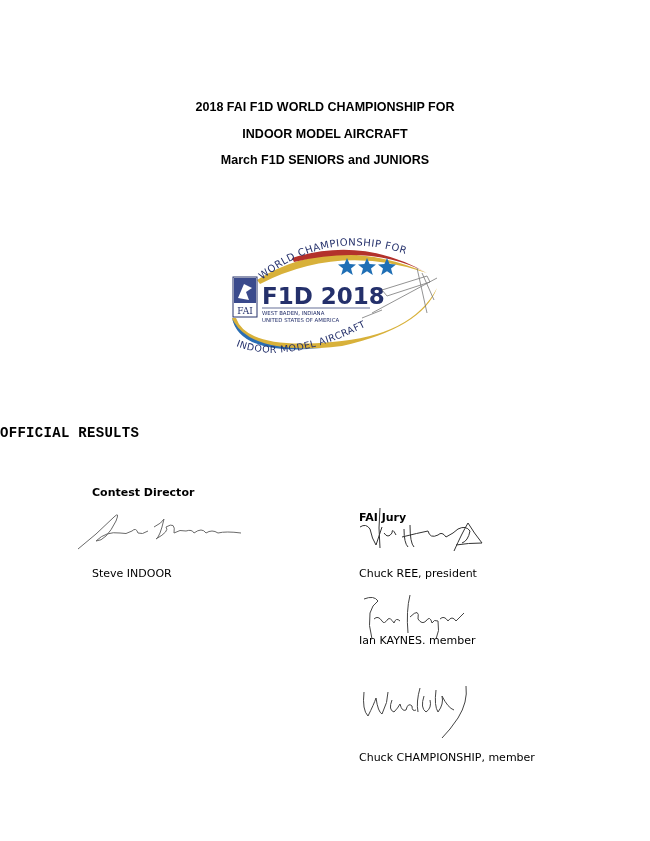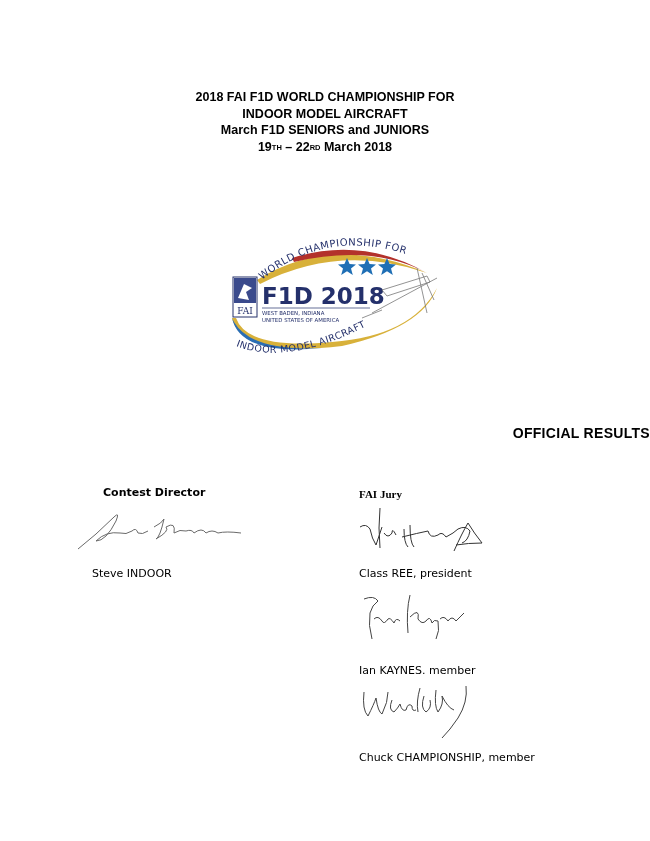--- a/index.html
+++ b/index.html
@@ -1,35 +1,34 @@
 <!DOCTYPE html>
 <html><head>
 <meta charset="utf-8">
 <style>
   html, body { margin:0; padding:0; background:#ffffff; }
   body { width:650px; height:841px; position:relative; overflow:hidden; color:#000; }
   .header { position:absolute; left:0; top:89px; width:650px; text-align:center;
             font-family:"Liberation Sans", sans-serif; font-weight:bold; font-size:12.5px; line-height:16.5px; }
-  .header div { white-space:nowrap; }
+  .header div { white-space:nowrap;margin-top:10px; }
   .header sup { font-size:7.5px; vertical-align:top; position:relative; top:1px; }
   .logo { position:absolute; left:222px; top:218px; width:228px; height:155px; }
-  .title { position:absolute; left:0; top:425px; width:650px; text-align:right;
-           font-family:Liberation Sans, sans-serif; font-weight:bold; font-size:14px; letter-spacing:0.3px; }
+  .title { position:absolute; left:0; top:425px; width:650px; text-align:left;
+           font-family:Liberation Mono, monospace; font-weight:bold; font-size:14px; letter-spacing:0.3px; }
   .label { position:absolute; font-family:"DejaVu Sans", sans-serif; font-size:11px; white-space:nowrap; }
   .bold { font-weight:bold; }
   .sig { position:absolute; }
 </style>
 </head>
 <body>
 
 <div class="header">
   <div>2018 FAI F1D WORLD CHAMPIONSHIP FOR</div>
   <div>INDOOR MODEL AIRCRAFT</div>
   <div>March F1D SENIORS and JUNIORS</div>
-  <div><span>19</span><sup>TH</sup><span style="white-space:pre"> – </span><span>22</span><sup>RD</sup><span style="white-space:pre"> March 2018</span></div>
 </div>
 
 <div class="logo">
   <svg width="228" height="155" viewBox="0 0 228 155" xmlns="http://www.w3.org/2000/svg">
     <defs>
       <path id="arcTop" d="M40,62 Q110,5 200,42" fill="none"></path>
       <path id="arcBot" d="M14,128 Q70,150 160,100" fill="none"></path>
     </defs>
 
     <path d="M35,62 Q110,15 205,55 Q118,25 38,66 Z" fill="#d8b13a"></path>
@@ -64,33 +63,33 @@
       <path d="M150,95 L215,60"></path>
       <path d="M195,50 L205,95"></path>
       <path d="M200,55 L212,82"></path>
       <path d="M140,100 L160,92"></path>
     </g>
   </svg>
 </div>
 
 <div class="title">OFFICIAL RESULTS</div>
 
-<div class="label bold" style="left:92px; top:486px;margin-left:11px;">Contest Director</div>
+<div class="label bold" style="left:92px; top:486px;">Contest Director</div>
 <svg class="sig" style="left:76px; top:505px;" width="180" height="50" viewBox="0 0 180 50">
   <path d="M2,44 Q20,30 38,12 Q44,6 40,16 Q30,36 20,36 Q30,26 44,28 Q50,30 56,26 Q60,22 62,28 Q66,30 72,26 M78,22 Q86,18 88,14 Q84,32 80,34 Q94,26 90,22 Q100,16 98,28 Q104,24 110,26 Q116,24 118,28 Q126,22 130,28 Q136,24 142,28 Q150,26 165,28" fill="none" stroke="#6a6a6a" stroke-width="1"></path>
 </svg>
 <div class="label" style="left:92px; top:567px;">Steve INDOOR</div>
 
-<div class="label bold" style="left:359px; top:488px;font-family:Liberation Serif, serif;">FAI Jury</div>
+<div class="label bold" style="left:359px; top:511px;">FAI Jury</div>
 <svg class="sig" style="left:358px; top:503px;" width="140" height="55" viewBox="0 0 140 55">
   <path d="M2,24 Q8,20 12,26 Q14,36 18,42 Q22,30 24,24 M22,5 Q20,25 22,45 M26,30 Q30,36 34,30 Q34,24 38,32 M46,26 Q46,40 50,44 M52,22 Q52,40 56,44 M44,34 Q60,30 70,28 Q72,36 80,32 Q84,28 88,34 Q96,30 100,26 Q108,22 112,28 Q110,38 104,40 M96,48 Q104,30 110,20 Q116,30 124,40 Q110,40 98,42" fill="none" stroke="#333" stroke-width="1"></path>
 </svg>
-<div class="label" style="left:359px; top:567px;">Class REE, president</div>
+<div class="label" style="left:359px; top:567px;">Chuck REE, president</div>
 
 <svg class="sig" style="left:360px; top:591px;" width="110" height="55" viewBox="0 0 110 55">
   <path d="M4,8 Q14,4 18,10 Q12,14 10,22 Q8,34 12,48 M14,28 Q18,24 22,30 Q24,34 28,28 Q30,26 34,32 Q36,26 40,30 M50,4 Q46,20 48,42 M50,26 Q60,16 58,28 Q62,34 66,30 Q70,24 72,32 Q74,28 78,30 Q80,40 76,48 M80,28 Q84,24 88,30 Q92,24 96,30 Q100,26 104,22" fill="none" stroke="#444" stroke-width="1"></path>
 </svg>
-<div class="label" style="left:359px; top:664px;text-align:center;">Ian KAYNES. member</div>
+<div class="label" style="left:359px; top:634px;text-align:center;">Ian KAYNES. member</div>
 
 <svg class="sig" style="left:358px; top:682px;" width="120" height="60" viewBox="0 0 120 60">
   <path d="M6,10 Q4,28 10,34 Q16,22 18,16 Q20,30 24,32 Q30,20 30,10 M34,18 Q30,28 36,30 Q40,26 42,22 Q44,30 48,28 Q50,20 54,24 Q54,30 58,28 M62,6 Q58,20 60,30 M66,14 Q62,26 68,30 Q74,26 72,18 M78,8 Q76,24 80,30 Q86,22 84,14 Q90,26 96,28 M108,4 Q110,20 100,36 Q92,48 84,56" fill="none" stroke="#444" stroke-width="1"></path>
 </svg>
 <div class="label" style="left:359px; top:751px;">Chuck CHAMPIONSHIP, member</div>
 
 </body></html>

